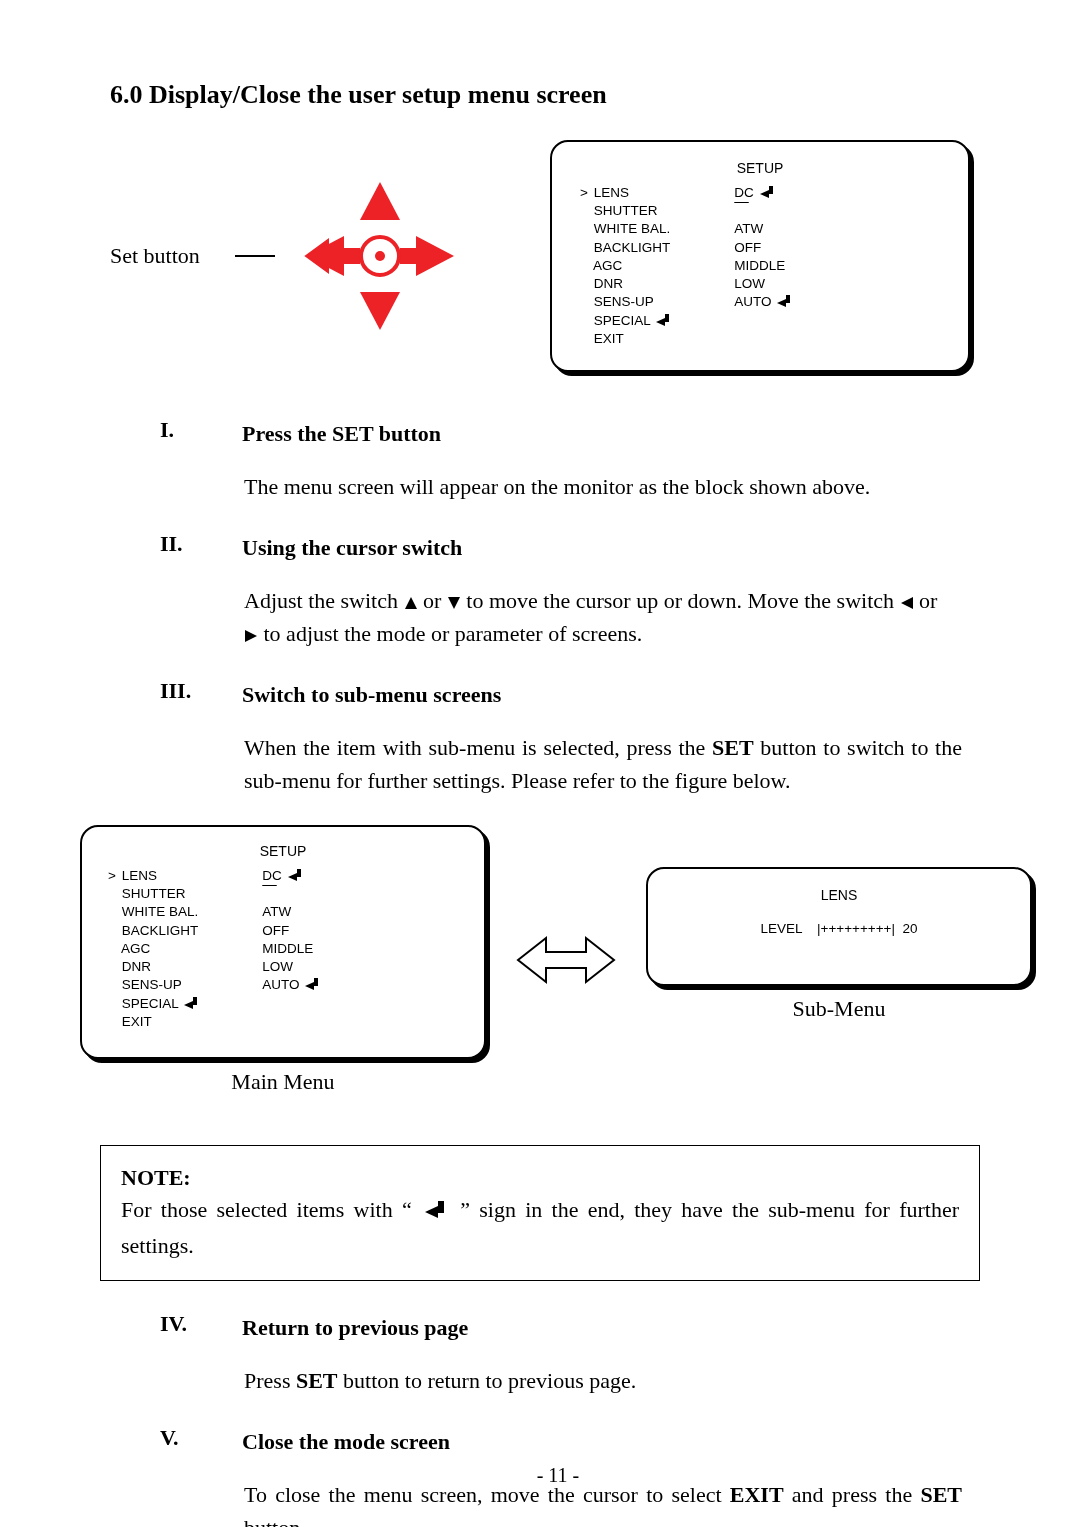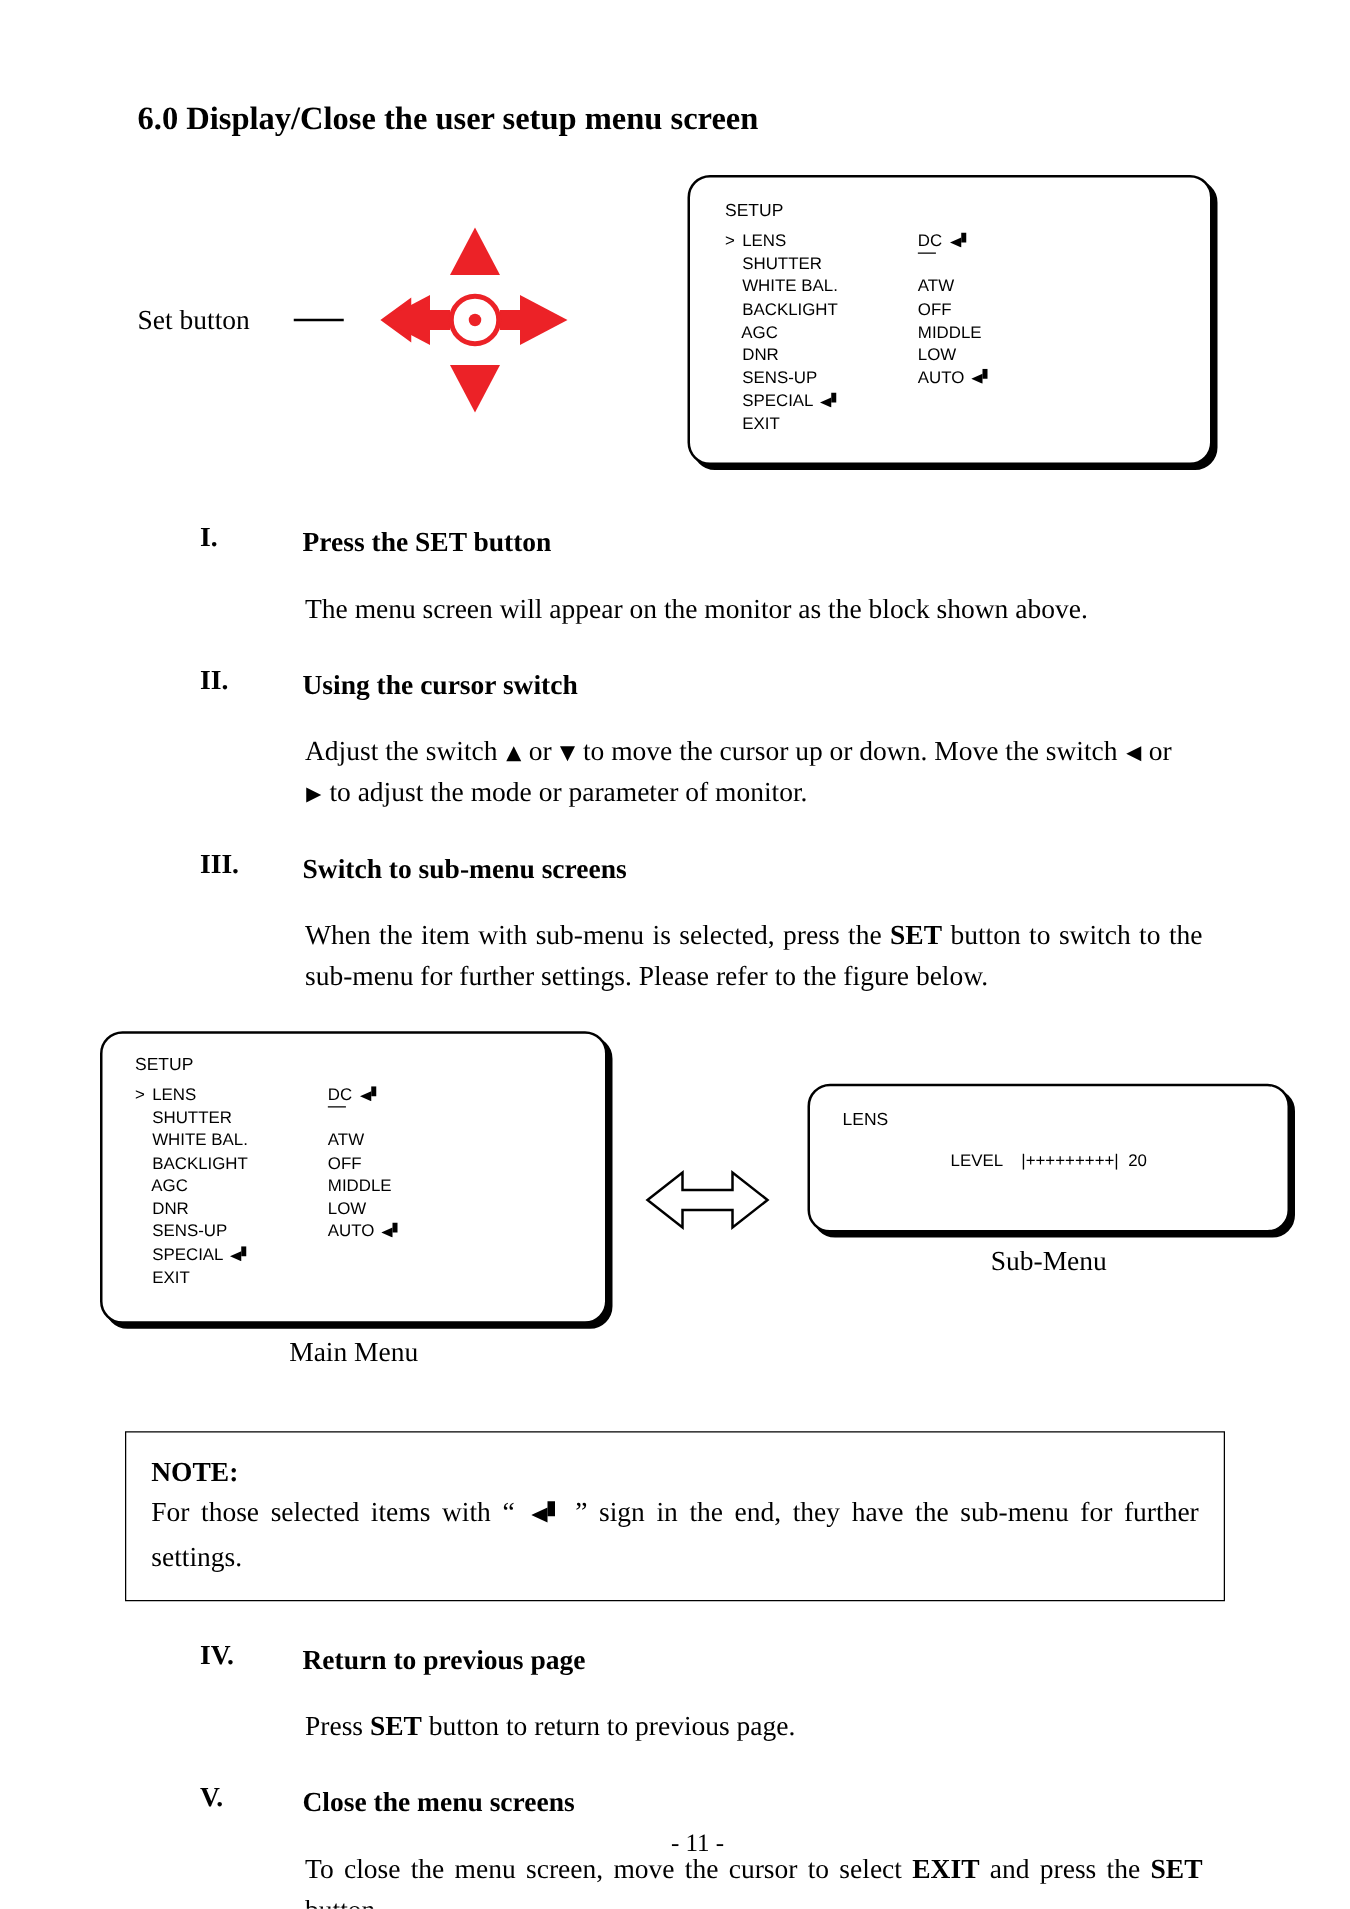--- a/index.html
+++ b/index.html
@@ -66,21 +66,21 @@
     width: 350px;
     padding: 16px 26px 26px 26px;
   }
   .osd-sub {
     width: 330px;
     padding: 18px 26px 48px 26px;
   }
   .osd-title {
     font-family: Arial, Helvetica, sans-serif;
     font-size: 14px;
-    text-align: left;
+    text-align: center;
     margin-bottom: 8px;
   }
   .osd-cols {
     display: flex;
     gap: 64px;
     font-family: Arial, Helvetica, sans-serif;
     font-size: 13.5px;
     line-height: 1.35;
   }
   .osd-col { display: flex; flex-direction: column; }
@@ -261,21 +261,21 @@
       <div class="step-title">Using the cursor switch</div>
       <div class="step-text">
         <span>Adjust the switch </span><span class="tri"><svg width="14" height="14">
               <polygon points="7,1 1,13 13,13" fill="#000"></polygon>
             </svg></span><span> or </span><span class="tri"><svg width="14" height="14">
               <polygon points="7,13 1,1 13,1" fill="#000"></polygon>
             </svg></span><span> to move the cursor up or down. Move the switch </span><span class="tri"><svg width="14" height="14">
               <polygon points="1,7 13,1 13,13" fill="#000"></polygon>
             </svg></span><span> or </span><br><span class="tri"><svg width="14" height="14">
               <polygon points="13,7 1,1 1,13" fill="#000"></polygon>
-            </svg></span><span> to adjust the mode or parameter of monitor.</span>
+            </svg></span><span> to adjust the mode or parameter of screens.</span>
       </div>
     </span>
   </div>
 
   <div class="step">
     <span class="step-label">III.</span>
     <span class="step-body">
       <div class="step-title">Switch to sub-menu screens</div>
       <div class="step-text">
         <span>When the item with sub-menu is selected, press the </span><b>SET</b><span> button to switch to the sub-menu for further settings. Please refer to the figure below.</span>
@@ -364,21 +364,21 @@
       <div class="step-title">Return to previous page</div>
       <div class="step-text">
         <span>Press </span><b>SET</b><span> button to return to previous page.</span>
       </div>
     </span>
   </div>
 
   <div class="step">
     <span class="step-label">V.</span>
     <span class="step-body">
-      <div class="step-title">Close the menu screens</div>
+      <div class="step-title">Close the mode screen</div>
       <div class="step-text">
         <span>To close the menu screen, move the cursor to select </span><b>EXIT</b><span> and press the </span><b>SET</b><span> button.</span>
       </div>
     </span>
   </div>
 </div>
 
 <div class="page-num">- 11 -</div>
 
 </body></html>

